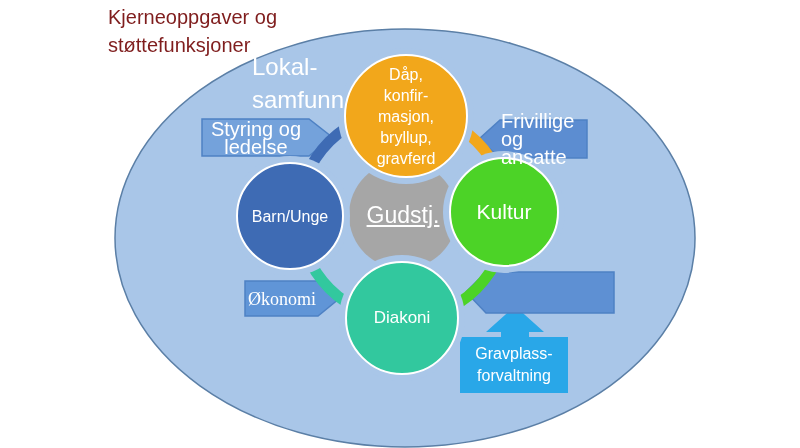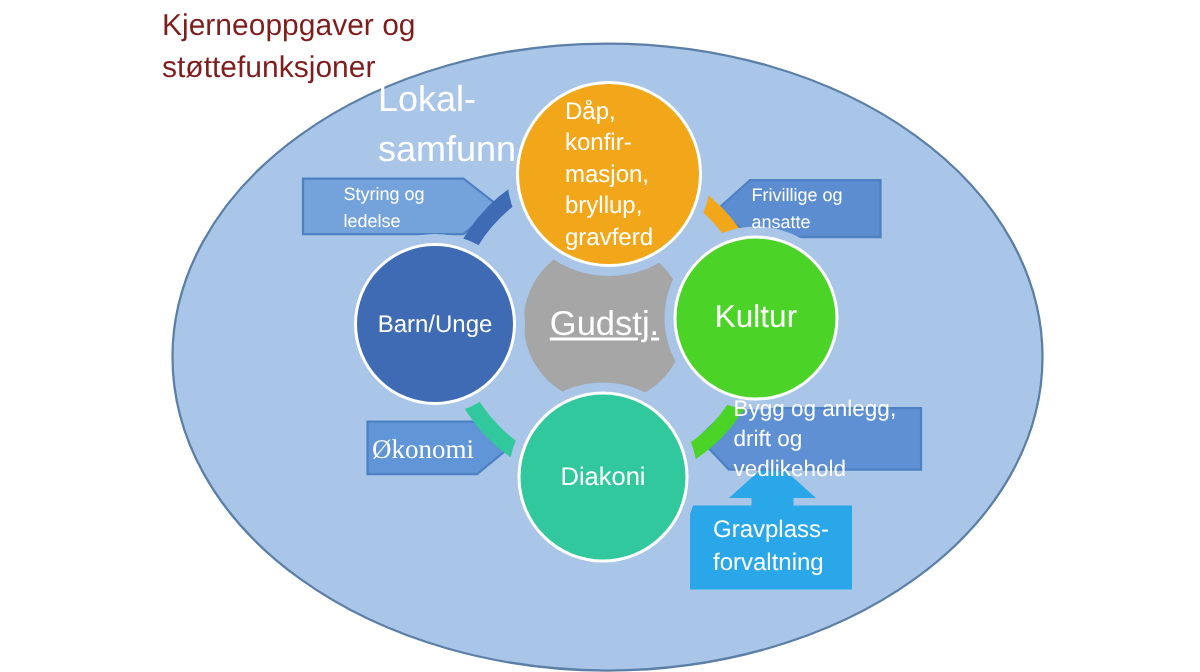--- a/index.html
+++ b/index.html
@@ -5,34 +5,34 @@
   html,body{margin:0;padding:0;}
   body{
     width:800px;height:448px;position:relative;overflow:hidden;
     background:#ffffff;
     font-family:"Liberation Sans", sans-serif;
   }
   .stage{position:absolute;left:0;top:0;width:800px;height:448px;}
   svg.diagram{position:absolute;left:0;top:0;}
   .lbl{
     position:absolute;display:flex;align-items:center;justify-content:center;
-    text-align:left;white-space:pre-line;color:#ffffff;line-height:1.25;
+    text-align:center;white-space:pre-line;color:#ffffff;line-height:1.25;
     pointer-events:none;
   }
   .lbl.left{justify-content:flex-start;text-align:left;}
   .title{
     position:absolute;left:108px;top:3px;width:260px;
     color:#7f1d1d;font-size:20px;line-height:28px;white-space:pre-line;
   }
   .context{
     position:absolute;left:252px;top:50px;width:140px;
     color:#ffffff;font-size:24px;line-height:33px;white-space:pre-line;
   }
   .node-label{font-size:16px;line-height:21px;}
-  .banner-label{font-size:12px;line-height:18px;}
+  .banner-label{font-size:20px;line-height:18px;}
 </style>
 </head>
 <body>
 
 <div class="stage">
 
   <svg class="diagram" width="800" height="448" viewBox="0 0 800 448">
 
     <ellipse cx="405" cy="238" rx="290" ry="209" stroke="#5B7FA6" stroke-width="1.5" fill="#A9C6E8"></ellipse>
 
@@ -84,19 +84,17 @@
   <div class="lbl" style="left:349px;top:161px;width:108px;height:108px;font-size:23px;text-decoration:underline;">Gudstj.</div>
 
   <div class="lbl banner-label" style="left:203px;top:119px;width:106px;height:37px;">Styring og
 ledelse</div>
 
   <div class="lbl banner-label left" style="left:501px;top:120px;width:86px;height:38px;">Frivillige og
 ansatte</div>
 
   <div class="lbl banner-label" style="left:246px;top:281px;width:72px;height:35px;font-size:18px;font-family:Liberation Serif, serif;">Økonomi</div>
 
-  <div class="lbl banner-label left" style="left:489px;top:272px;width:125px;height:41px;font-size:15px;line-height:20px;">Bygg og anlegg,
-drift og vedlikehold</div>
 
   <div class="lbl" style="left:460px;top:337px;width:108px;height:56px;font-size:16px;line-height:22px;">Gravplass-
 forvaltning</div>
 
 </div>
 
 </body></html>

